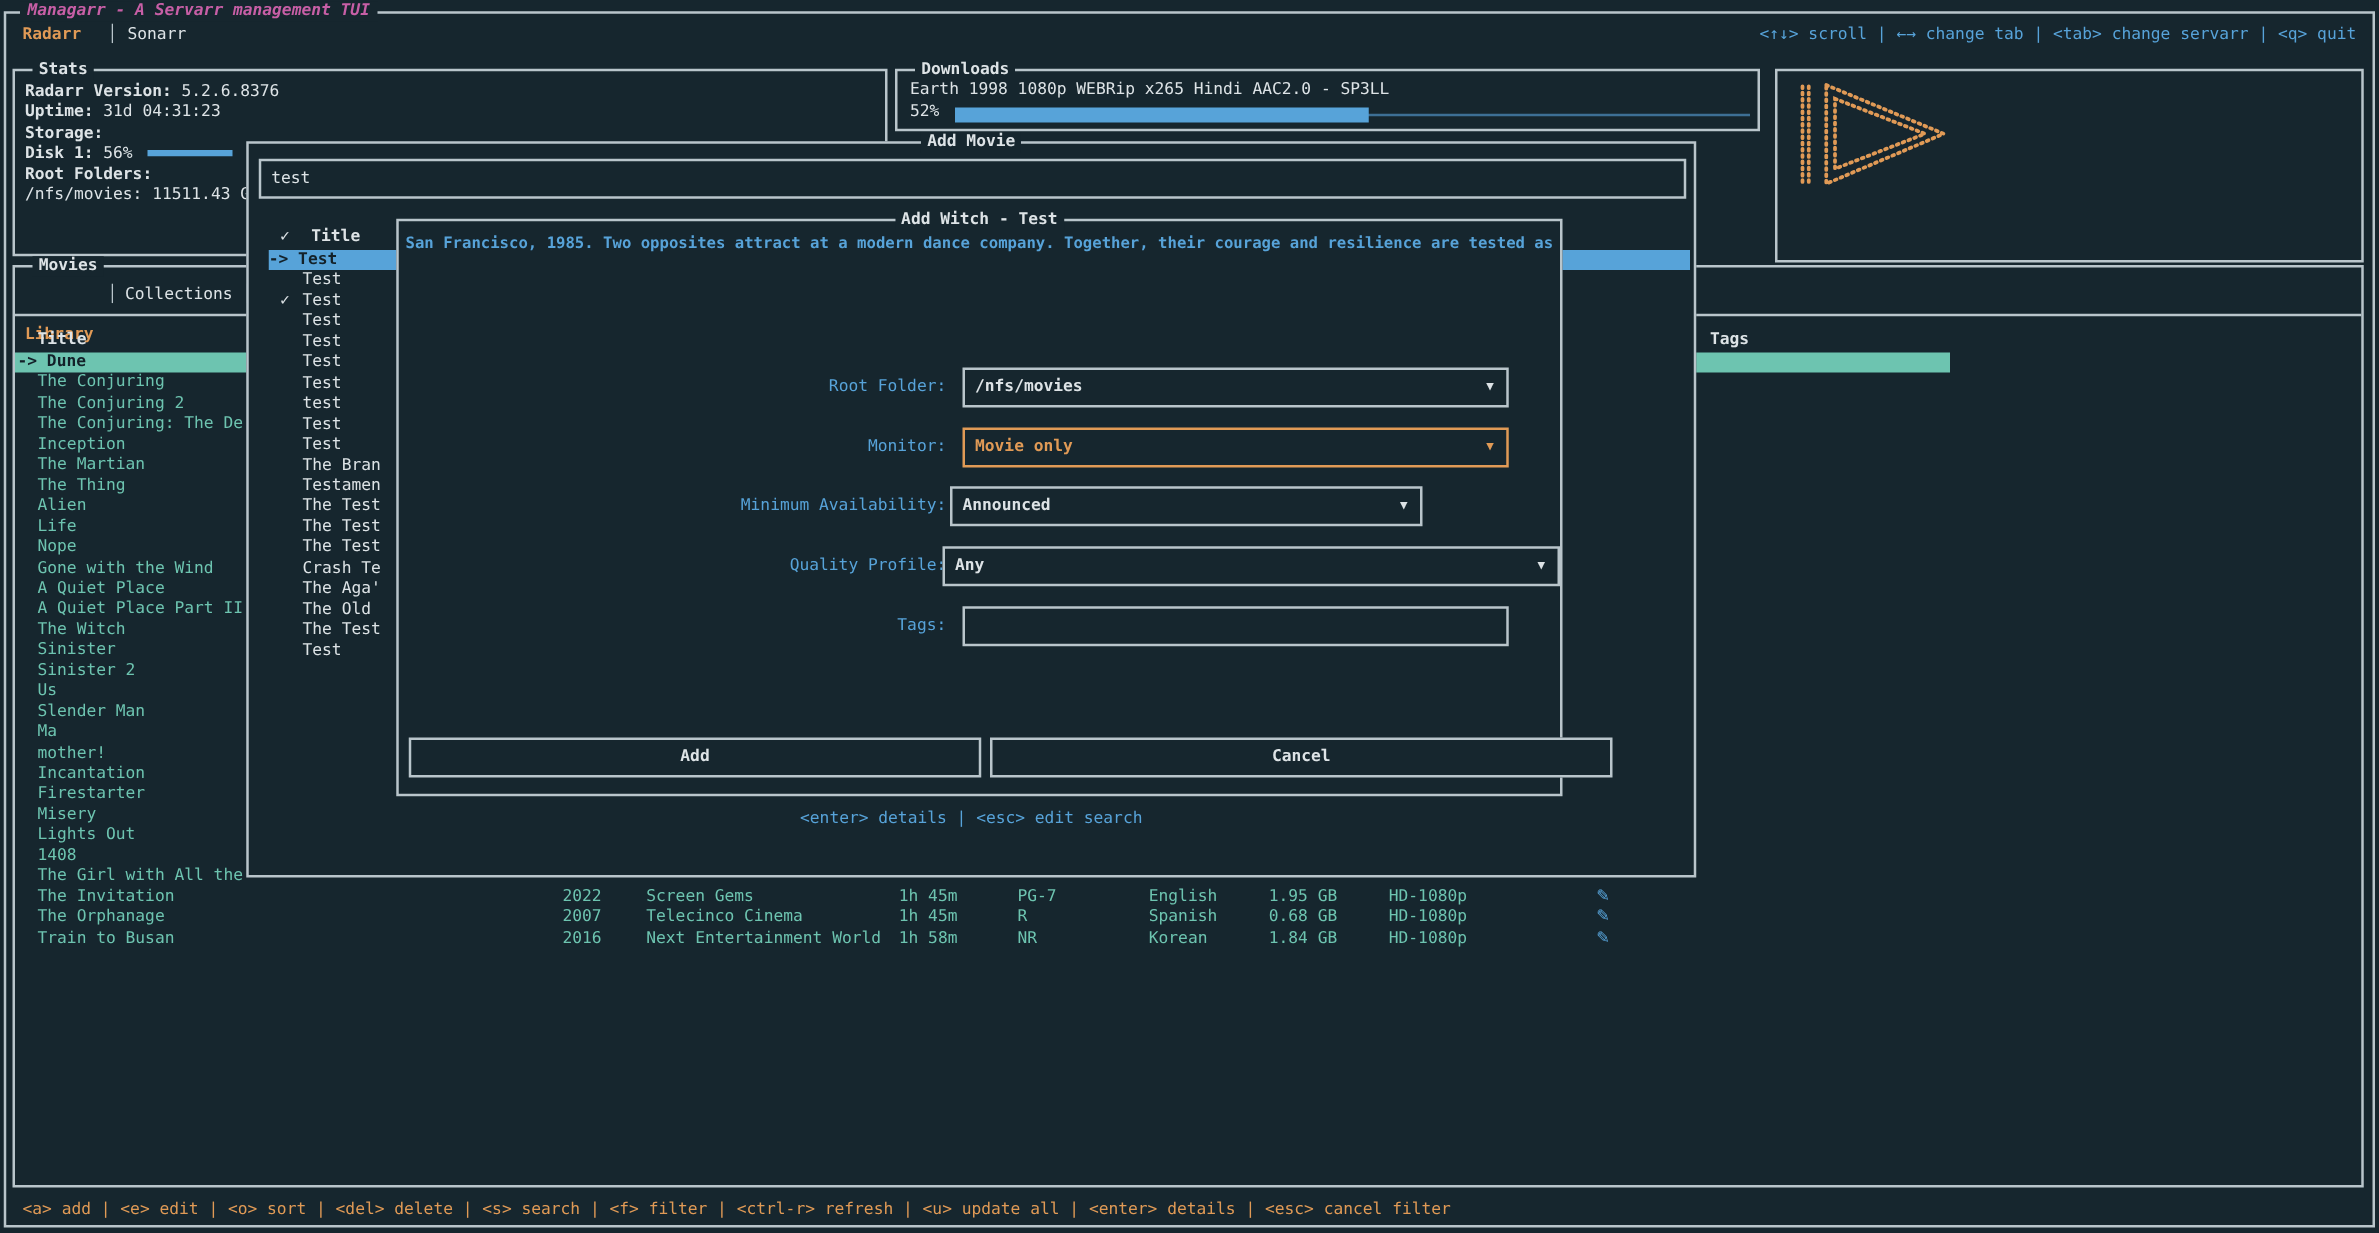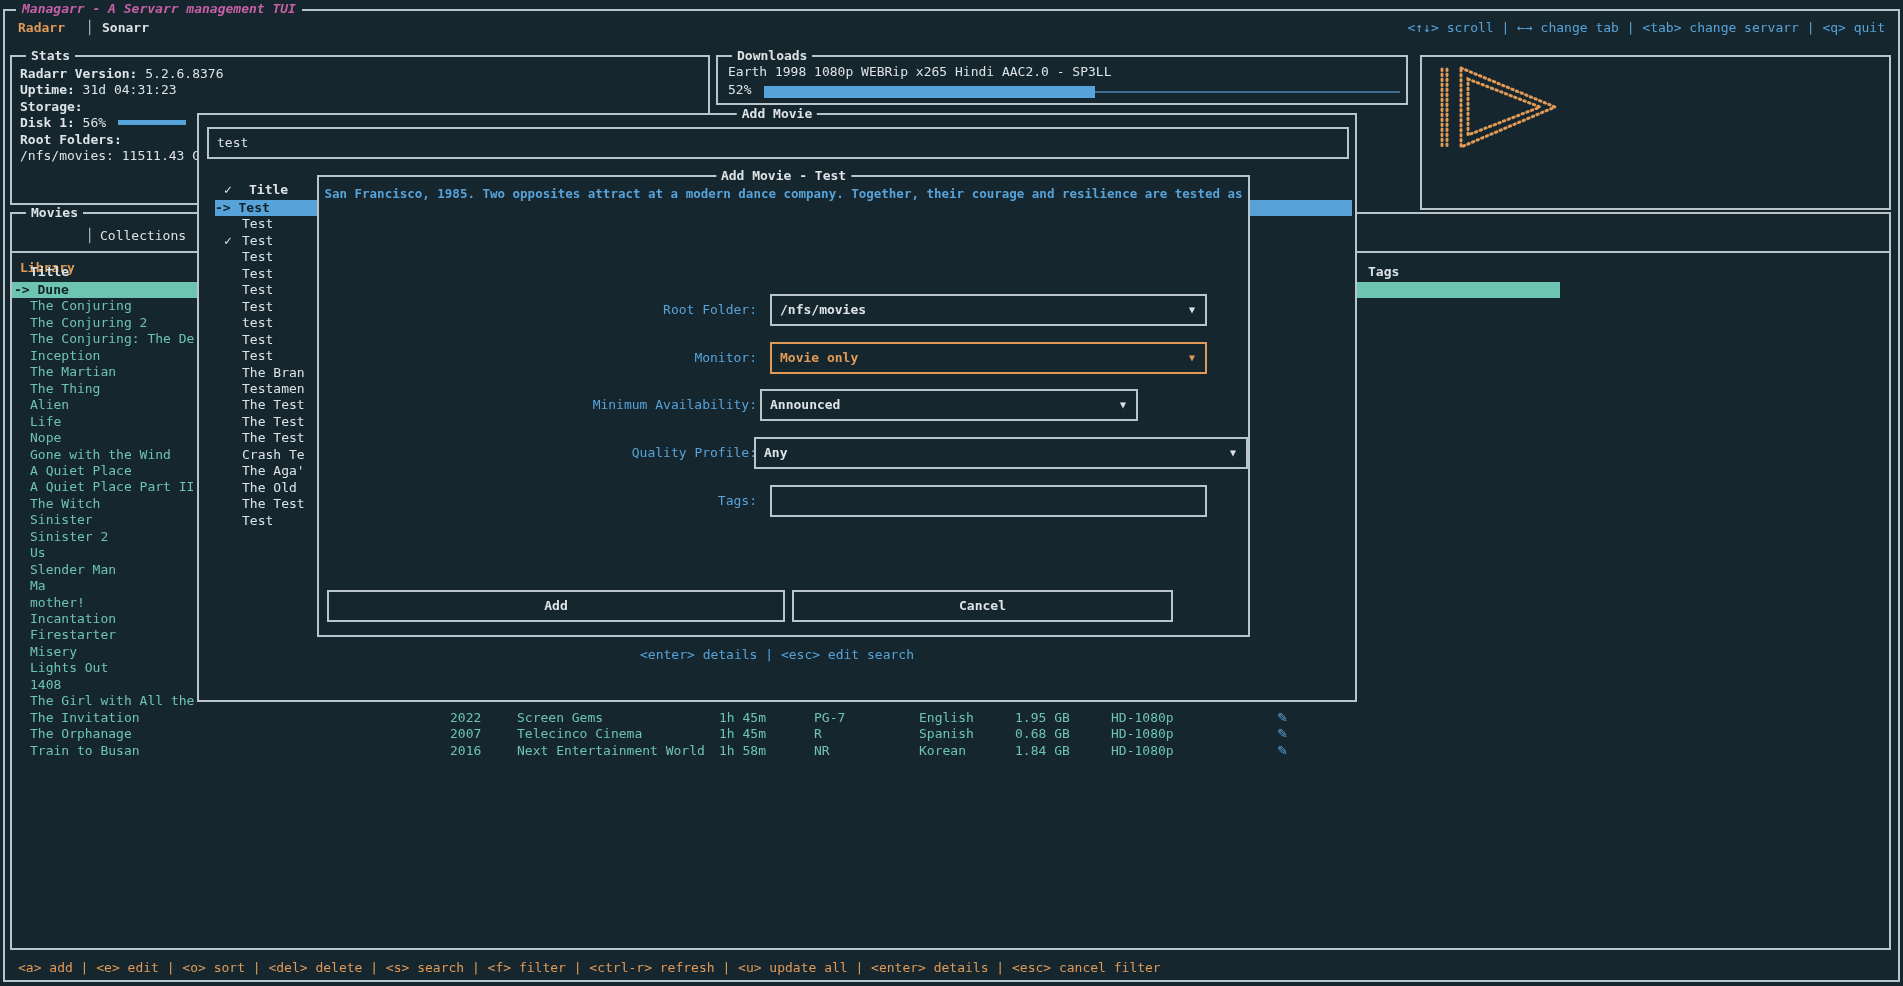--- a/index.html
+++ b/index.html
@@ -38,21 +38,21 @@
 </style>
 </head>
 <body>
 
 <div class="abs" style="left:3px;top:9px;right:3px;bottom:4px;border:2px solid var(--border);"></div>
 
 <div class="abs nowrap" style="left:16px;top:1px;background:var(--bg);padding:0 6px;color:var(--magenta);font-weight:bold;font-style:italic;z-index:10;">Managarr - A Servarr management TUI</div>
 
 <div class="abs nowrap bold orange" style="left:18px;top:20px;z-index:10;">Radarr</div>
 <div class="abs nowrap sep" style="left:86px;top:20px;z-index:10;">│</div>
-<div class="abs nowrap" style="left:102px;top:20px;z-index:10;font-weight:bold;">Sonarr</div>
+<div class="abs nowrap" style="left:102px;top:20px;z-index:10;">Sonarr</div>
 
 <div class="abs nowrap blue" style="right:18px;top:20px;z-index:10;">&lt;↑↓&gt; scroll | ←→ change tab | &lt;tab&gt; change servarr | &lt;q&gt; quit</div>
 
 <div class="panel" style="left:10px;top:55px;width:700px;height:150px;">
   <span class="panel-title">Stats</span>
   <div id="stats-lines" class="abs" style="left:0;top:0;right:0;bottom:0;">
       <div class="abs" style="left: 8px; top: 9px; height: 16px; white-space: nowrap; line-height: 16px;"><span style="font-weight: bold;">Radarr Version:</span><span> 5.2.6.8376</span></div>
       <div class="abs" style="left: 8px; top: 25.45px; height: 16px; white-space: nowrap; line-height: 16px;"><span style="font-weight: bold;">Uptime:</span><span> 31d 04:31:23</span></div>
       <div class="abs" style="left: 8px; top: 41.9px; height: 16px; white-space: nowrap; line-height: 16px;"><span style="font-weight: bold;">Storage:</span></div>
       <div class="abs" style="left: 8px; top: 58.35px; height: 16px; white-space: nowrap; line-height: 16px;"><span style="font-weight: bold;">Disk 1:</span><span> 56%</span></div>
@@ -276,21 +276,21 @@
         <span class="abs nowrap" style="left: 43px; color: var(--white);">The Test</span>
       </div>
       <div class="abs" style="left: 0px; top: 397.55px; width: 1156px; height: 17px;">
         <span class="abs nowrap" style="left: 43px; color: var(--white);">Test</span>
       </div>
     </div>
   <div class="abs nowrap blue" style="left:0;top:532px;width:1156px;text-align:center;">&lt;enter&gt; details | &lt;esc&gt; edit search</div>
 </div>
 
 <div class="panel overlay" style="left:317px;top:175px;width:933px;height:462px;z-index:100;">
-  <span class="panel-title centered">Add Movie - Test</span>
+  <span class="panel-title centered">Add Witch - Test</span>
   <div class="abs nowrap blue bold" style="left:0;top:9px;width:929px;text-align:center;font-size:12.5px;">San Francisco, 1985. Two opposites attract at a modern dance company. Together, their courage and resilience are tested as</div>
   <div id="modal-fields" class="abs" style="left:0;top:0;right:0;bottom:0;">
       <div class="field-label" style="left: 0px; top: 125px;">Root Folder:</div>
       <div class="ctl" style="left: 451px; top: 117px; width: 437px; height: 32px;">
         <span class="val">/nfs/movies</span>
         <span class="arrow">▼</span>
       </div>
       <div class="field-label" style="left: 0px; top: 173px;">Monitor:</div>
       <div class="ctl focused" style="left: 451px; top: 165px; width: 437px; height: 32px;">
         <span class="val">Movie only</span>
@@ -307,16 +307,16 @@
         <span class="arrow">▼</span>
       </div>
       <div class="field-label" style="left: 0px; top: 316px;">Tags:</div>
       <div class="ctl" style="left: 451px; top: 308px; width: 437px; height: 32px;">
         <span class="val"></span>
       </div>
     </div>
   <div class="btn" style="left:8px;top:413px;width:458px;">
     <span>Add</span>
   </div>
-  <div class="btn" style="left:473px;top:413px;width:381px;">
+  <div class="btn" style="left:473px;top:413px;width:498px;">
     <span>Cancel</span>
   </div>
 </div>
 
 </body></html>

